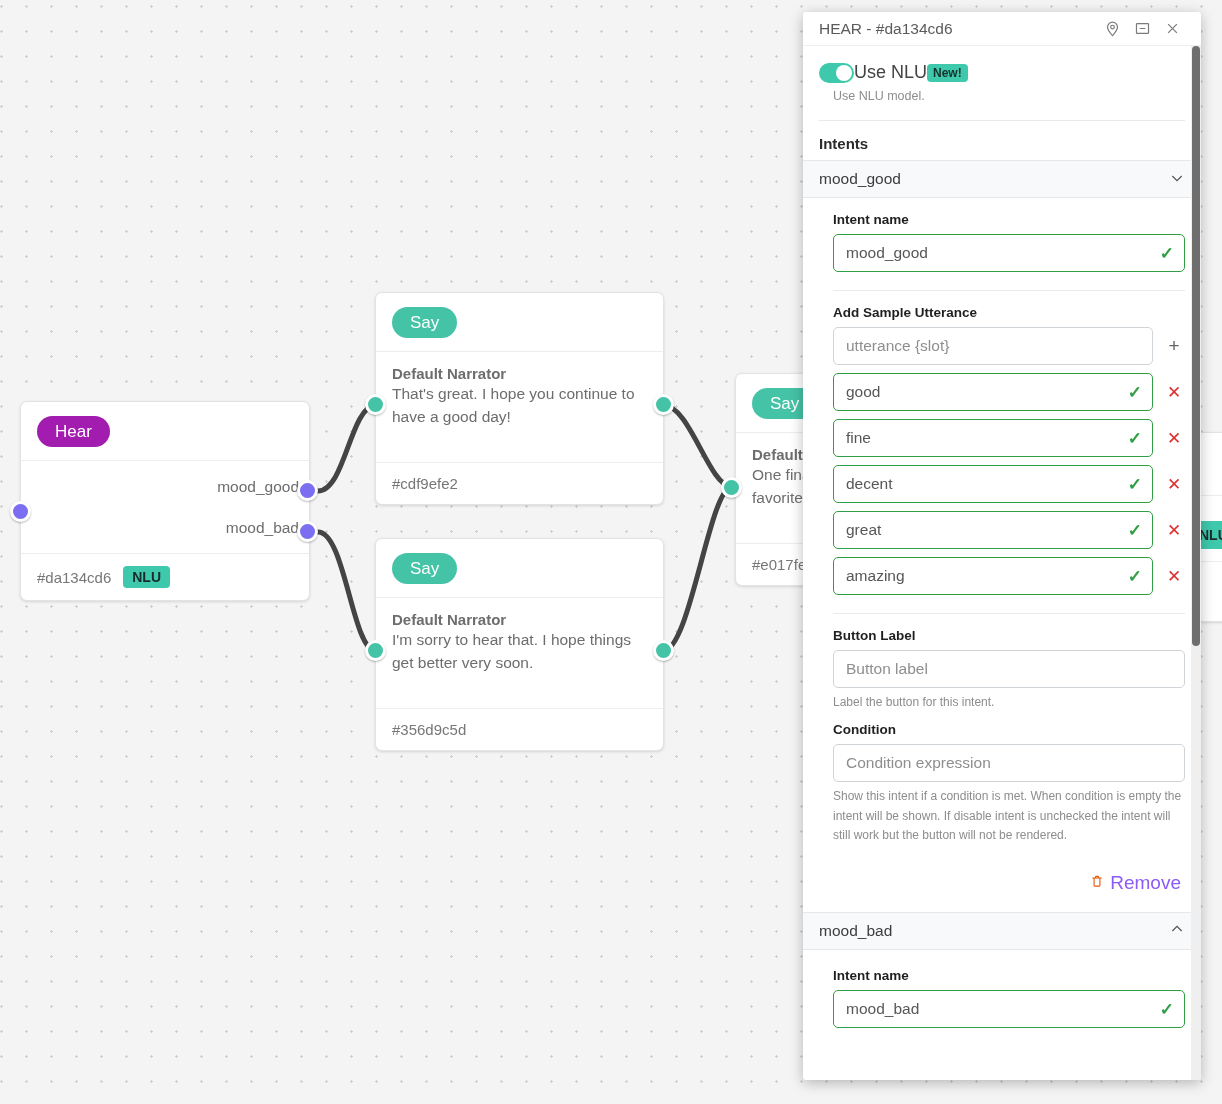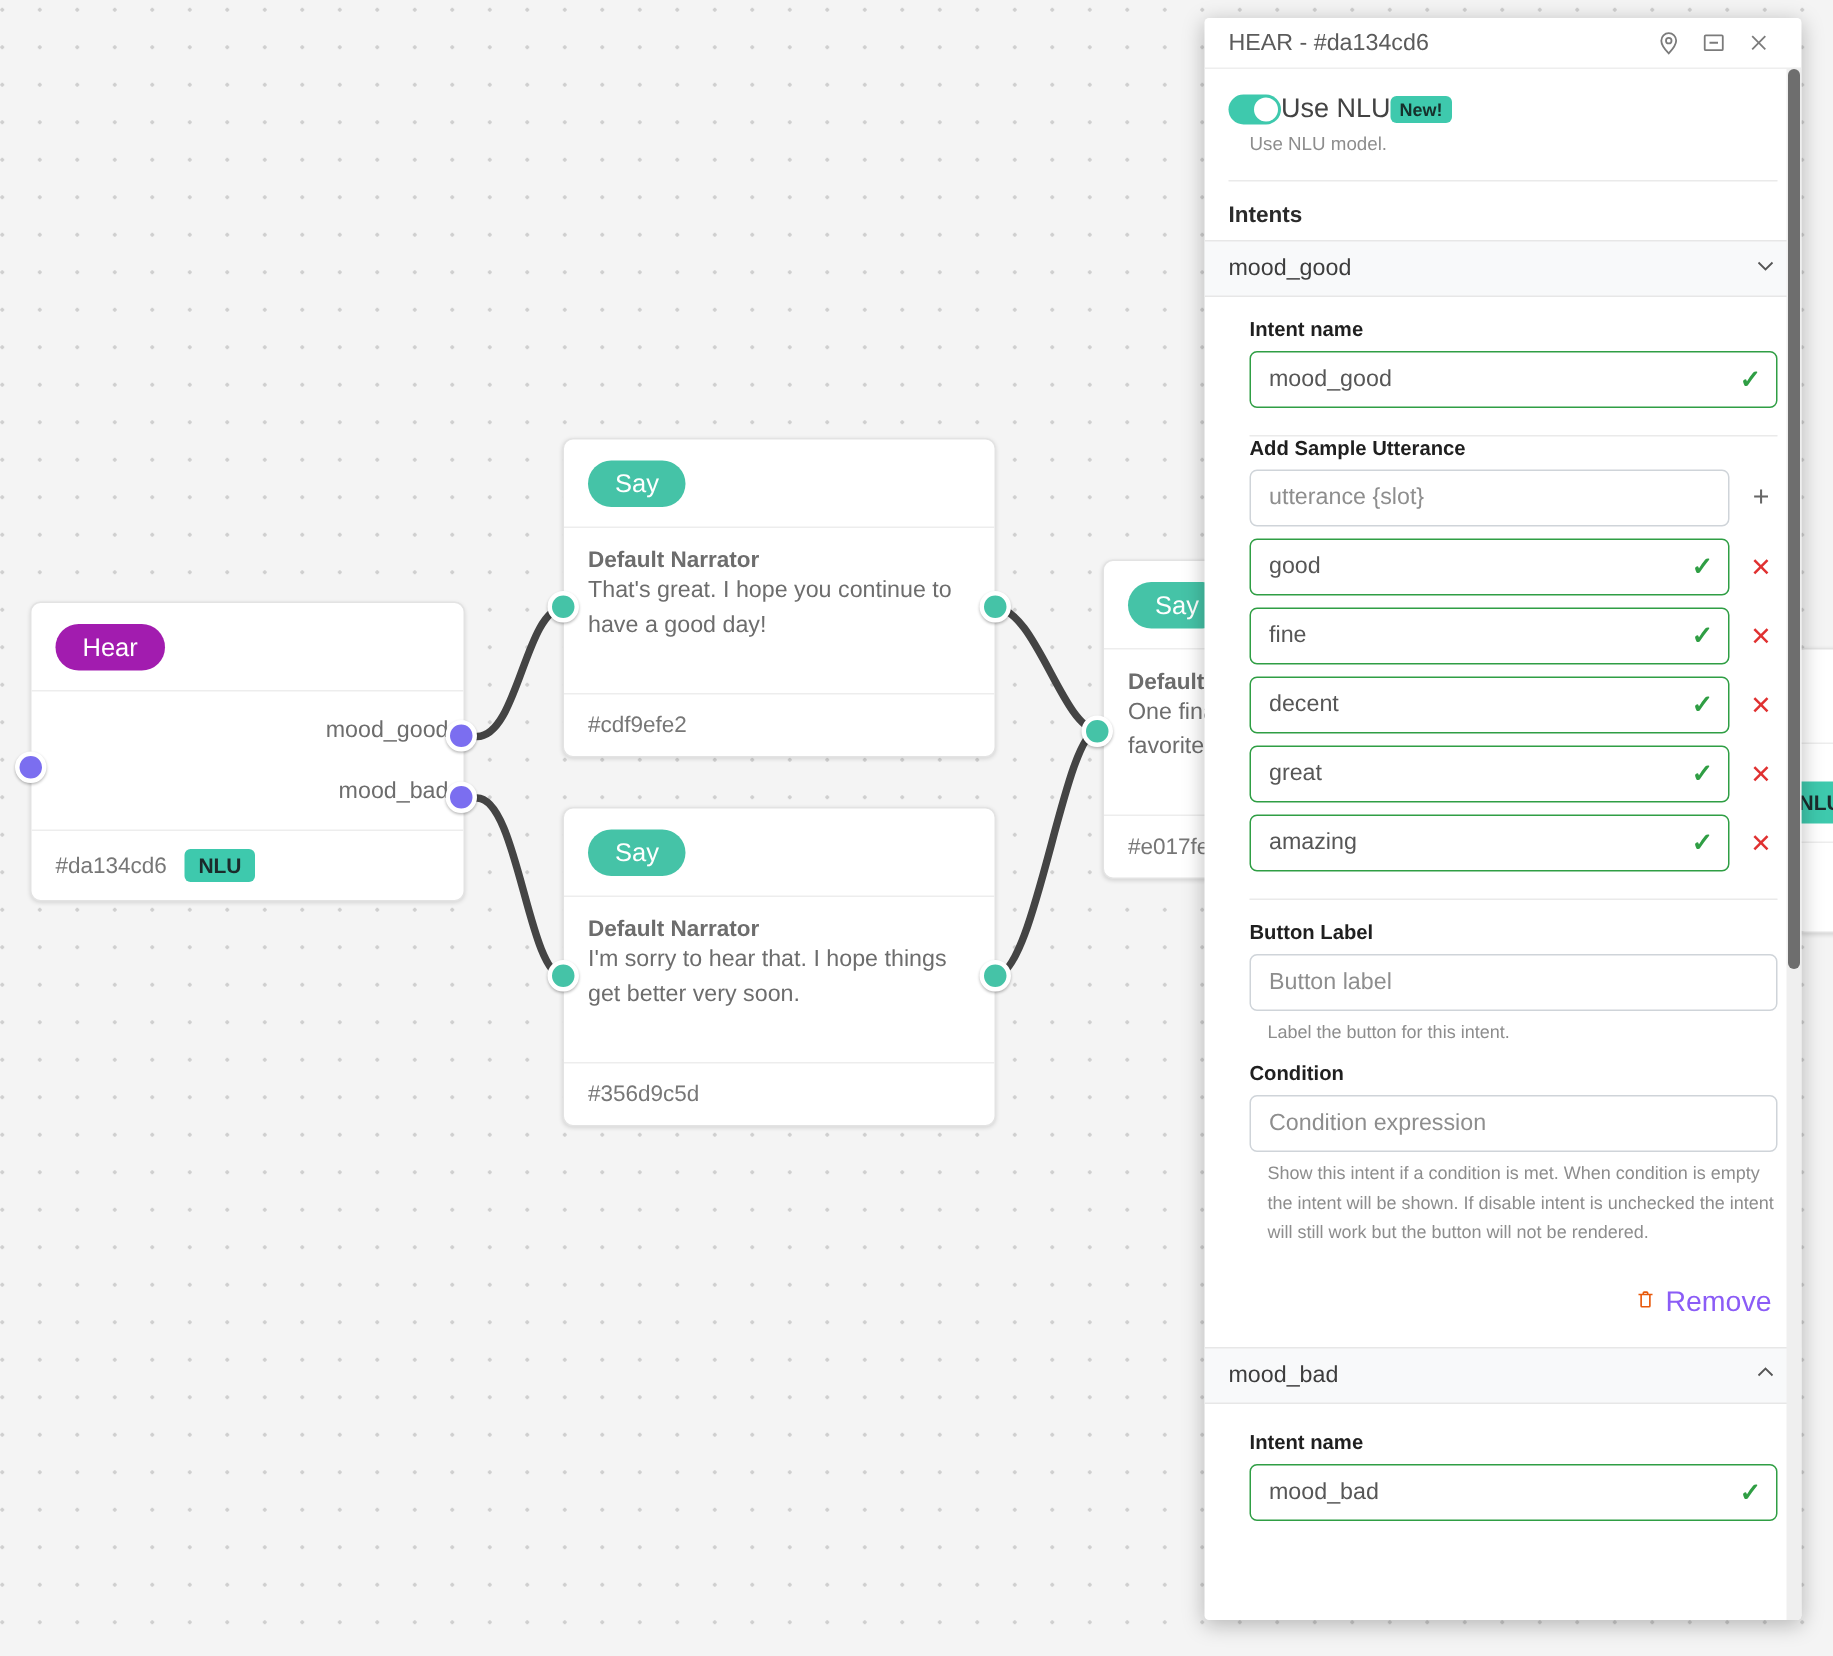--- a/index.html
+++ b/index.html
@@ -214,21 +214,20 @@
   .x-btn {
     width: 22px; text-align: center;
     color: #e03131; font-size: 17px; cursor: pointer;
     flex: 0 0 22px;
   }
 
   .help {
     font-size: 12px; color: #8d8d8d;
     line-height: 1.62;
     margin-top: 5px;
-    margin-left: 12px;
   }
 
   .remove-row {
     display: flex; justify-content: flex-end;
     padding: 26px 4px 0 0;
   }
   .remove-btn {
     display: flex; align-items: center; gap: 6px;
     color: #8b5cf6; font-size: 19px; cursor: pointer;
   }
@@ -392,21 +391,21 @@
       <div class="accordion-body">
 
         <div class="field-label">Intent name</div>
         <div class="inp-wrap">
           <input class="inp valid" value="mood_good" style="">
           <span class="tick">✓</span>
         </div>
 
         <div class="sub-divider" style="margin-top:18px;"></div>
 
-        <div class="field-label" style="margin-top:0;">Add Sample Utterance</div>
+        <div class="field-label" style="margin-top:14px;">Add Sample Utterance</div>
 
         <div class="utt-row">
           <div class="inp-wrap">
             <input class="inp" placeholder="utterance {slot}" style="">
           </div>
           <div class="plus-btn">+</div>
         </div>
 
         <div class="utt-row">
           <div class="inp-wrap">

